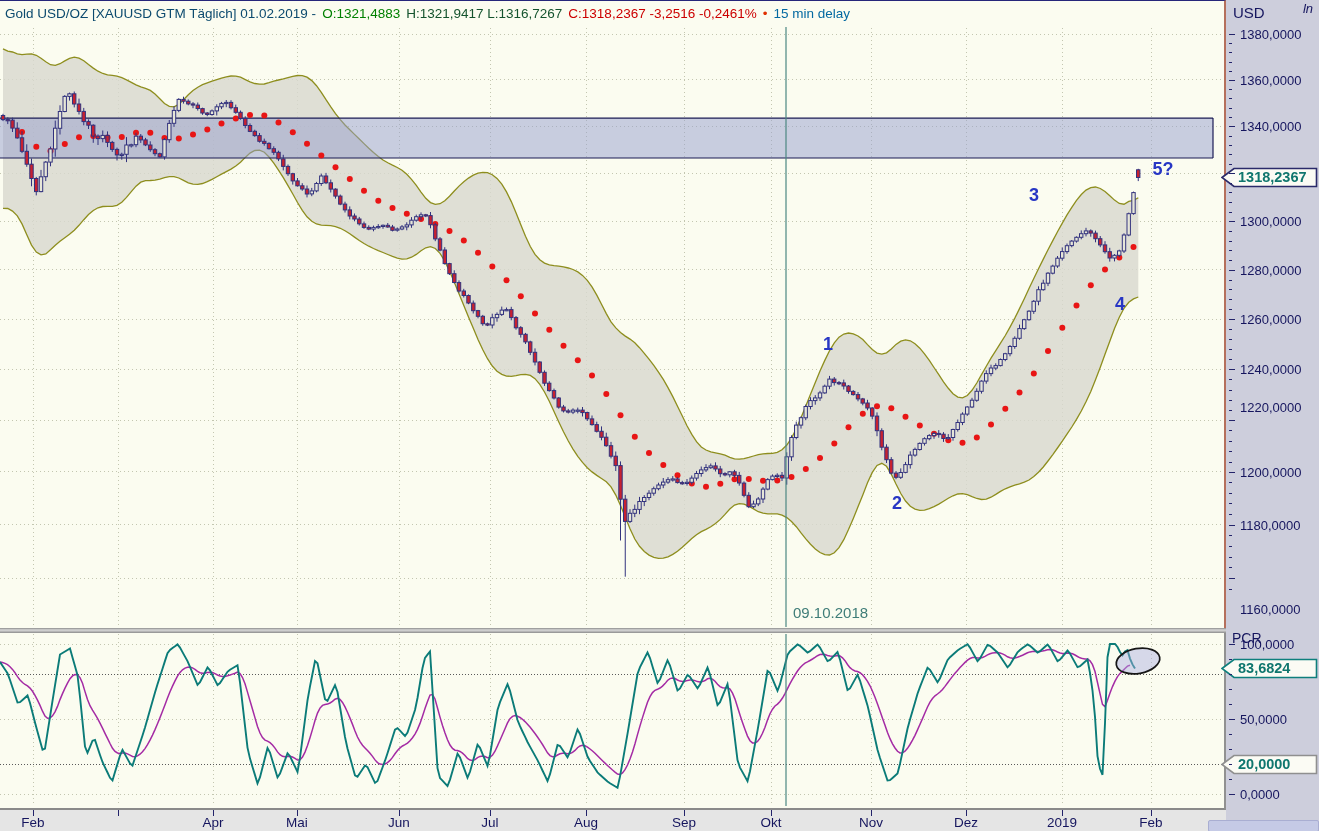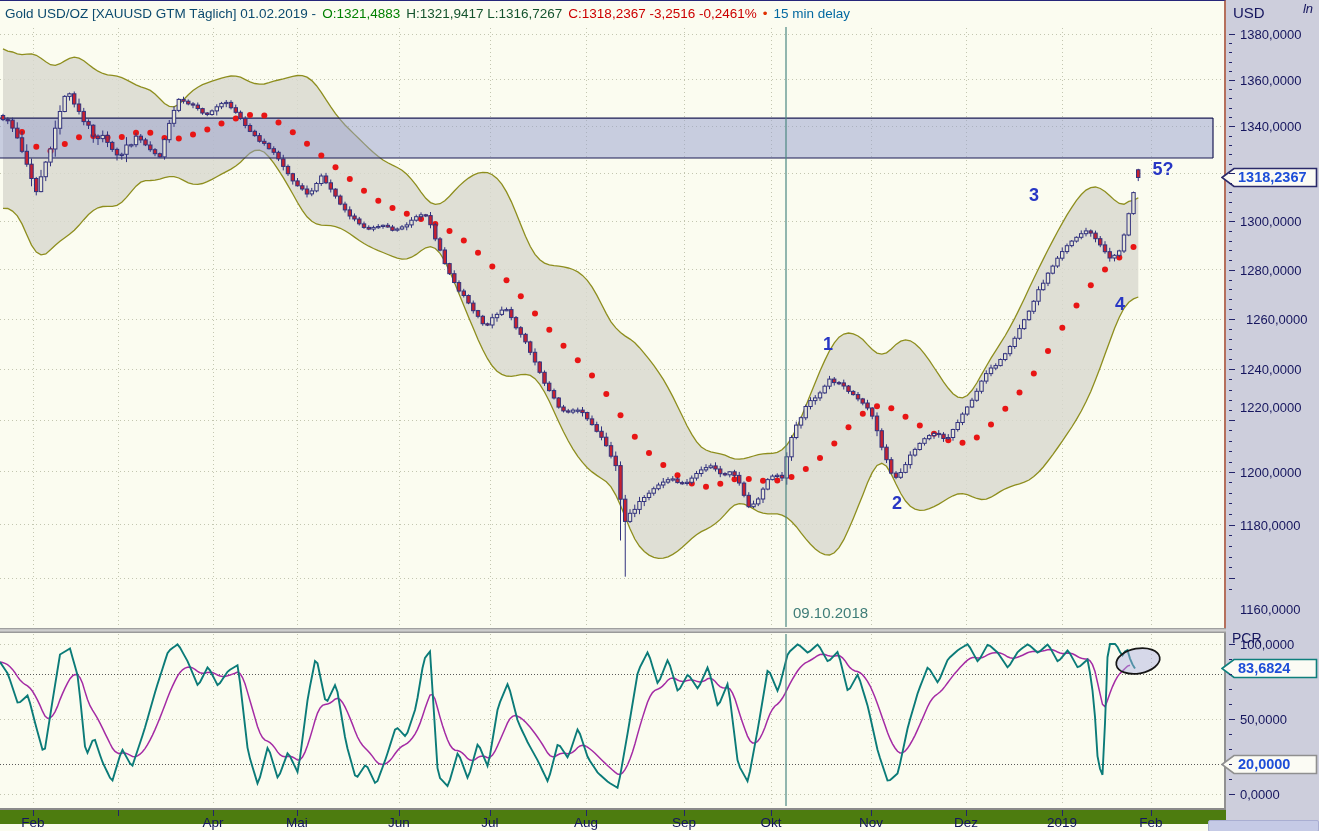--- a/index.html
+++ b/index.html
@@ -11,34 +11,34 @@
        display:flex;align-items:center;padding-left:5px;font-size:13.5px;white-space:nowrap;}
   .title-bar span{margin-right:6px;}
   .seg-sym{color:#0c4a6e}.seg-open{color:#008000}.seg-hl{color:#14532d}
   .seg-close{color:#cc0000}.seg-bullet{color:#e03000}.seg-delay{color:#0369a1}
   .main-panel{position:absolute;left:0;top:26px;width:1226px;height:602px;background:#fbfcf0;
        border-right:2px solid #b5705c;box-sizing:border-box;}
   .divider{position:absolute;left:0;top:628px;width:1226px;height:5px;
        background:linear-gradient(180deg,#8c8c8c,#d8d8d8 40%,#c4c4c4 60%,#8c8c8c);}
   .indicator-panel{position:absolute;left:0;top:633px;width:1226px;height:177px;background:#fbfcf0;
        border-right:2px solid #919191;border-bottom:2px solid #8a8a8a;box-sizing:border-box;}
-  .bottom-axis{position:absolute;left:0;top:810px;width:1226px;height:14px;background:#4d7c0f;}
+  .bottom-axis{position:absolute;left:0;top:810px;width:1226px;height:22px;background:#e5e5e5;}
   .right-axis{position:absolute;left:1226px;top:0;width:93px;height:831px;background:#cdcedc;}
   svg{position:absolute;left:0;top:0;}
   svg text{font-family:"Liberation Sans",sans-serif;}
   
   .usd-label{position:absolute;left:7px;top:4px;font-size:15px;color:#15155e;}
   .ln-icon{position:absolute;right:6px;top:1px;font-size:13px;font-style:italic;color:#15155e;cursor:pointer;}
   .pcr-label{position:absolute;left:6px;top:630px;font-size:14px;color:#15155e;}
   .tick-dash{position:absolute;left:3px;width:6px;height:1px;background:#23236a;}
   .tick-dash.minor{width:3px;}
   .tick-label{position:absolute;left:14px;font-size:13px;color:#15155e;transform:translateY(-50%);}
   .tag{position:absolute;left:-5px;width:97px;height:21px;}
   .tag svg{left:0;top:0;}
-  .tag span{position:absolute;left:17px;top:1px;font-size:14.5px;font-weight:bold;color:#1d4ed8;line-height:19px;}
+  .tag span{position:absolute;left:17px;top:1px;font-size:14.5px;font-weight:bold;color:#0f766e;line-height:19px;}
   .month-dash{position:absolute;top:0;width:1px;height:6px;background:#23236a;}
   .month-label{position:absolute;top:5px;width:64px;margin-left:-32px;text-align:center;
        font-size:13.5px;color:#15155e;}
   .scroll-stub{position:absolute;left:1208px;top:820px;width:109px;height:10px;background:#c5cae6;
        border:1px solid #a9aed2;border-radius:2px;}
 </style>
 </head>
 <body>
 
 <div class="app">
@@ -804,21 +804,21 @@
       <div class="tick-dash minor" style="top: 70.7px;"></div>
       <div class="tick-dash minor" style="top: 61.5px;"></div>
       <div class="tick-dash minor" style="top: 52.4px;"></div>
       <div class="tick-dash minor" style="top: 43.2px;"></div>
       <div class="tick-dash" style="top: 34.1px;"></div>
       <div class="tick-label" style="top: 34.1px;">1380,0000</div>
       <div class="tick-label" style="top: 79.9px;">1360,0000</div>
       <div class="tick-label" style="top: 126.3px;">1340,0000</div>
       <div class="tick-label" style="top: 221.2px;">1300,0000</div>
       <div class="tick-label" style="top: 269.7px;">1280,0000</div>
-      <div class="tick-label" style="top: 319.1px; margin-left: 6px;">1260,0000</div>
+      <div class="tick-label" style="top: 319.1px;">1260,0000</div>
       <div class="tick-label" style="top: 369.2px;">1240,0000</div>
       <div class="tick-label" style="top: 407px;">1220,0000</div>
       <div class="tick-label" style="top: 471.9px;">1200,0000</div>
       <div class="tick-label" style="top: 524.5px;">1180,0000</div>
       <div class="tick-label" style="top: 609px;">1160,0000</div>
       <div class="tick-dash" style="top: 794px;"></div>
       <div class="tick-dash minor" style="top: 779px;"></div>
       <div class="tick-dash minor" style="top: 764px;"></div>
       <div class="tick-dash minor" style="top: 749px;"></div>
       <div class="tick-dash minor" style="top: 734px;"></div>

